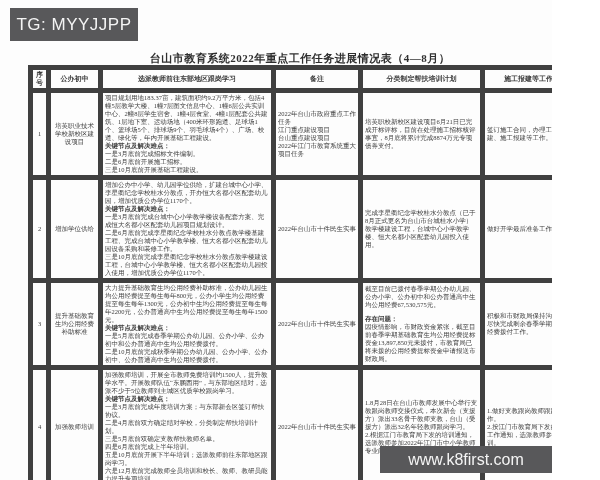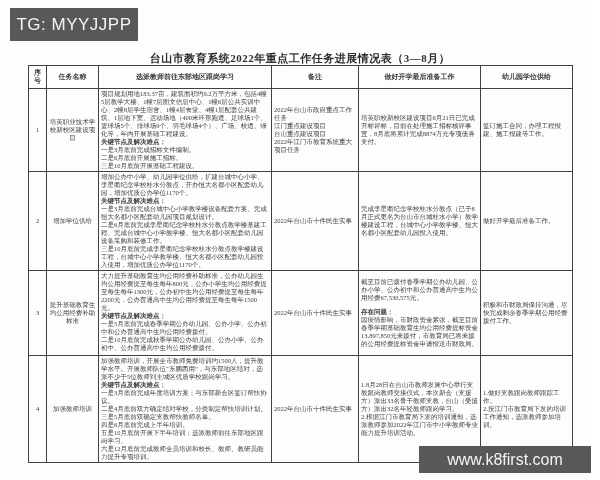--- a/index.html
+++ b/index.html
@@ -1,79 +1,78 @@
 <!DOCTYPE html>
 <html lang="zh"><head>
 <meta charset="utf-8">
 <style>
   html,body{margin:0;padding:0;}
   .page{
     position:relative; width:552px; height:480px;
     background:#fdfdfd; overflow:hidden;
     font-family:"Liberation Serif","DejaVu Serif",serif;
     color:#3d3d3d;
-    padding-left:39px;
   }
   .banner{
     position:absolute; background:#58585a; color:#f4f4f4;
     font-family:"Liberation Sans","DejaVu Sans",sans-serif;
     display:flex; align-items:center; justify-content:center;
   }
   .banner-top{ left:10px; top:8px; width:128px; height:33px; font-size:17px; letter-spacing:.5px;}
   .banner-bottom{ right:0; top:446px; width:172px; height:27px; font-size:16px;}
   .title{
     position:absolute; left:0; top:51px; width:600px;
     text-align:center; font-weight:bold; font-size:11px; color:#2f2f2f;
     letter-spacing:.5px;
   }
   table.doc-table{
     position:absolute; left:28px; top:65px; width:544px;
     border-collapse:collapse; table-layout:fixed;
   }
   .doc-table th,.doc-table td{
-    border:1px solid #404040; padding:1px 2px;
+    border:5px solid #404040; padding:1px 2px;
     font-size:6.5px; line-height:8px; overflow:hidden;
   }
   .doc-table th{ font-weight:bold; text-align:center; vertical-align:middle; font-size:7px;}
   tr.hrow{ height:23px;}
   tr.r1{ height:79px;} tr.r2{ height:88px;} tr.r3{ height:85px;} tr.r4{ height:105px;}
   td.c-no{ text-align:center; vertical-align:middle;}
   td.c-task{ text-align:center; vertical-align:middle;}
   td.c-main{ text-align:left; vertical-align:top;}
   td.c-remark,td.c-prog,td.c-next{ text-align:left; vertical-align:middle;}
   .p{ display:block;}
   .p.b{ font-weight:bold;}
   .p.g{ margin-top:6px;}
 </style>
 </head>
 <body>
 
 <div class="page">
 
   <div class="banner banner-top">TG: MYYJJPP</div>
 
-  <div class="title">台山市教育系统2022年重点工作任务进展情况表（3—8月）</div>
+  <div class="title">台山市教育系统2022年重点工作任务进展情况表（4—8月）</div>
 
   <table class="doc-table">
     <colgroup>
       <col style="width:18px">
         <col style="width:52px">
         <col style="width:173px">
       <col style="width:87px">
         <col style="width:122px">
         <col style="width:92px">
     </colgroup>
     <tbody>
       <tr class="hrow">
         <th>序号</th>
-        <th>任务名称</th>
+        <th>公办初中</th>
         <th>选派教师前往东部地区跟岗学习</th>
         <th>备注</th>
-        <th>做好开学最后准备工作</th>
-        <th>幼儿园学位供给</th>
+        <th>分类制定帮扶培训计划</th>
+        <th>施工报建等工作</th>
       </tr>
 
       <tr class="r1">
         <td class="c-no">1</td>
         <td class="c-task">培英职业技术学校新校区建设项目</td>
         <td class="c-main">
             <div class="p">项目规划用地183.37亩，建筑面积约9.2万平方米，包括4幢5层教学大楼、1幢7层图文信息中心、1幢6层公共实训中心、2幢8层学生宿舍、1幢4层食堂、4幢1层配套公共建筑、1层地下室、运动场地（400米环形跑道、足球场1个、篮球场5个、排球场9个、羽毛球场4个）、广场、校道、绿化等，年内开展基础工程建设。</div>
             <div class="p b">关键节点及解决难点：</div>
             <div class="p">一是3月底前完成招标文件编制。</div>
             <div class="p">二是6月底前开展施工招标。</div>

